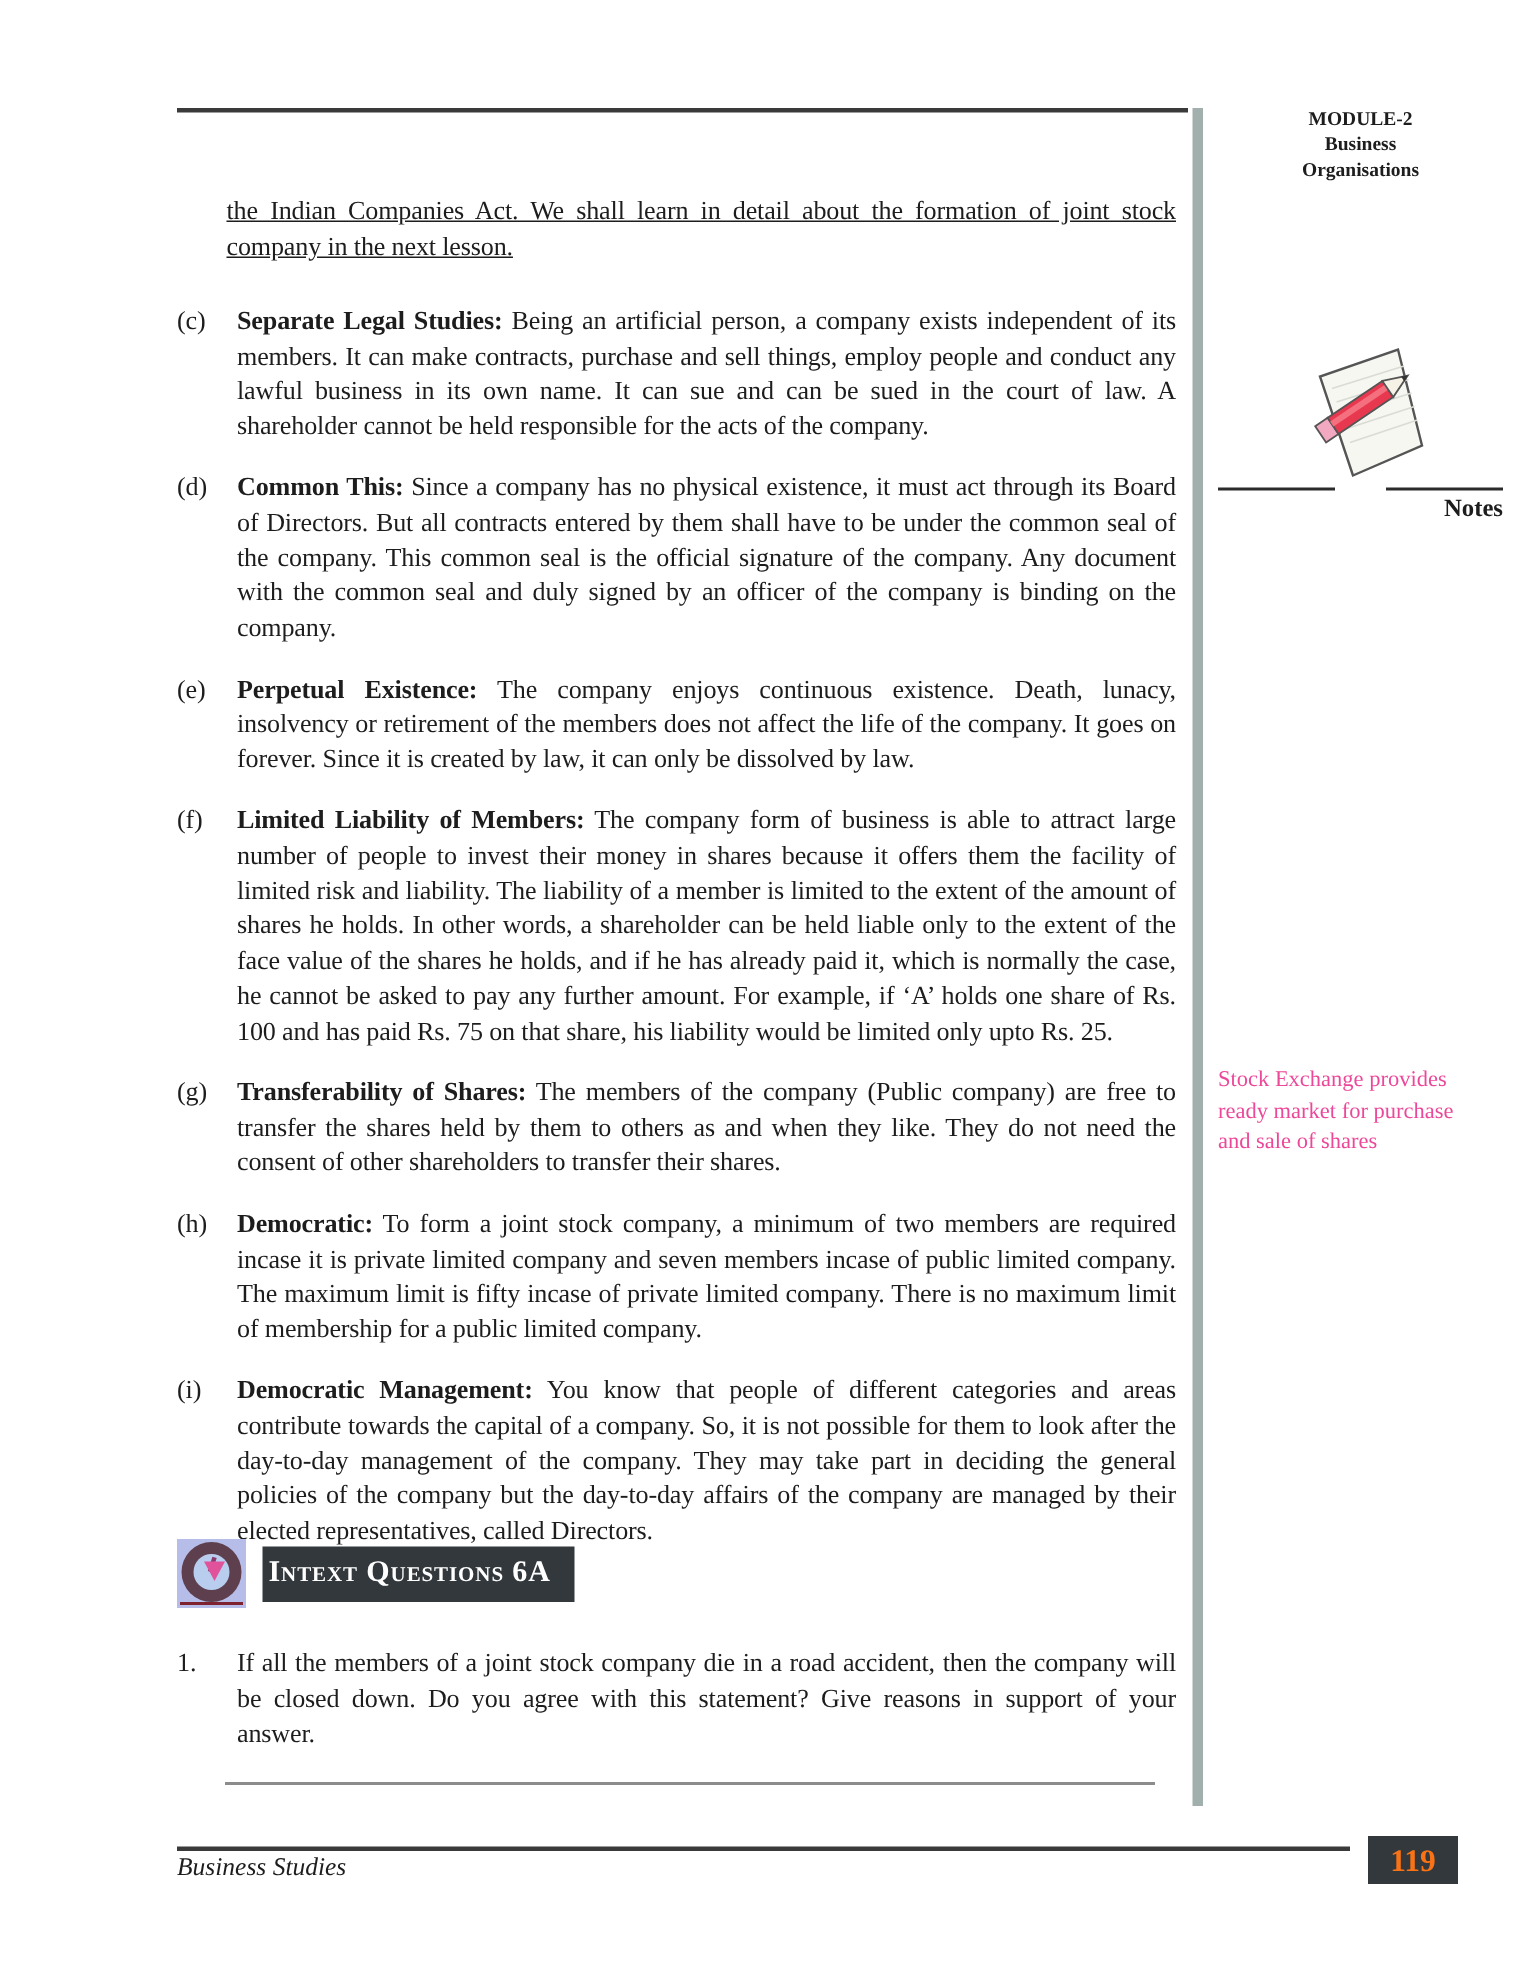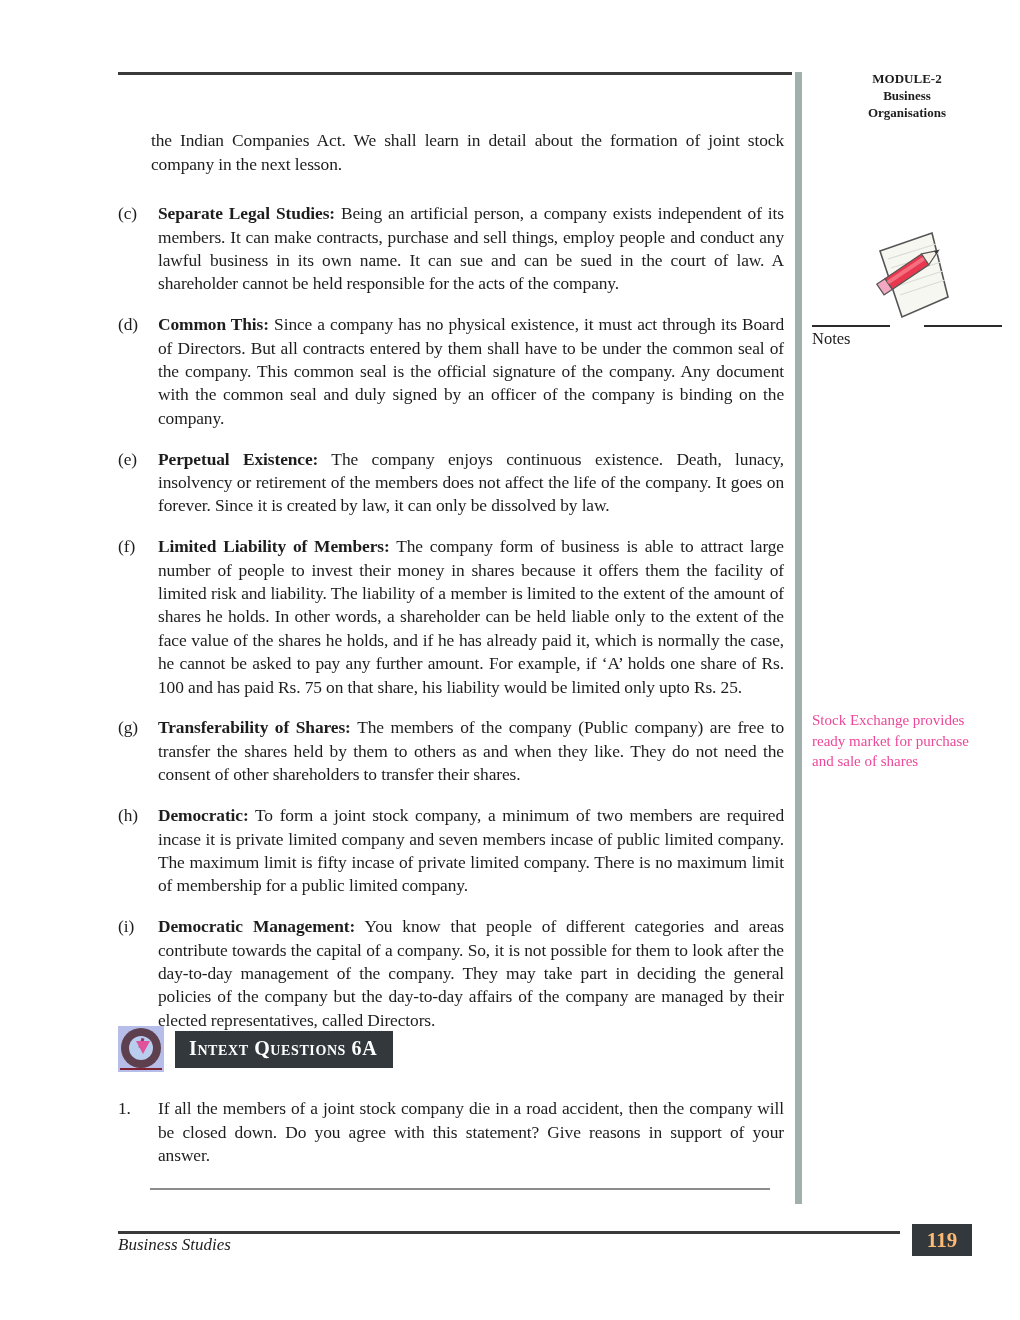--- a/index.html
+++ b/index.html
@@ -48,20 +48,21 @@
     position: relative;
     font-size: 17.4px;
     line-height: 1.345;
     text-align: justify;
     margin-bottom: 11px;
     letter-spacing: -0.1px;
   }
   .para.lead {
     padding-left: 33px;
     margin-bottom: 26px;
+    text-decoration: underline;
   }
   .para.item {
     padding-left: 40px;
     margin-bottom: 13px;
   }
   .marker {
     position: absolute;
     left: 0; top: 0;
     width: 34px;
     font-size: 17.4px;
@@ -120,21 +121,21 @@
     position: absolute;
     left: 2px; bottom: 2px;
     width: 42px; height: 2px;
     background: #7e2230;
   }
 
   .intext-banner {
     margin-left: 11px;
     background: #33383c;
     color: #ffffff;
-    padding: 5px 16px 6px 14px;
+    padding: 5px 16px 6px 4px;
     height: 26px;
     display: flex;
     align-items: center;
   }
   .intext-banner .txt {
     font-size: 20px;
     font-weight: bold;
     font-variant: small-caps;
     letter-spacing: 0.6px;
   }
@@ -181,22 +182,22 @@
   .notes-rule-right {
     position: absolute;
     left: 112px; top: 160px;
     width: 78px; height: 2px;
     background: #2b2b2b;
   }
   .notes-label {
     position: absolute;
     left: 0; top: 164px;
     width: 190px;
-    text-align: left;
-    font-weight: normal;
+    text-align: right;
+    font-weight: bold;
     font-size: 16.5px;
   }
   .paper-icon {
     position: absolute;
     left: 48px; top: 52px;
     width: 100px; height: 105px;
   }
 
   .margin-note {
     position: absolute;
@@ -219,21 +220,21 @@
     left: 118px; top: 1235px;
     font-size: 17px;
     font-weight: normal;
     font-style: italic;
   }
   .page-num-box {
     position: absolute;
     left: 912px; top: 1224px;
     width: 60px; height: 32px;
     background: #33383c;
-    color: #fdba74;
+    color: #f97316;
     display: flex;
     align-items: center;
     justify-content: center;
     font-size: 21px;
     font-weight: bold;
   }
 </style>
 </head>
 <body>
 

